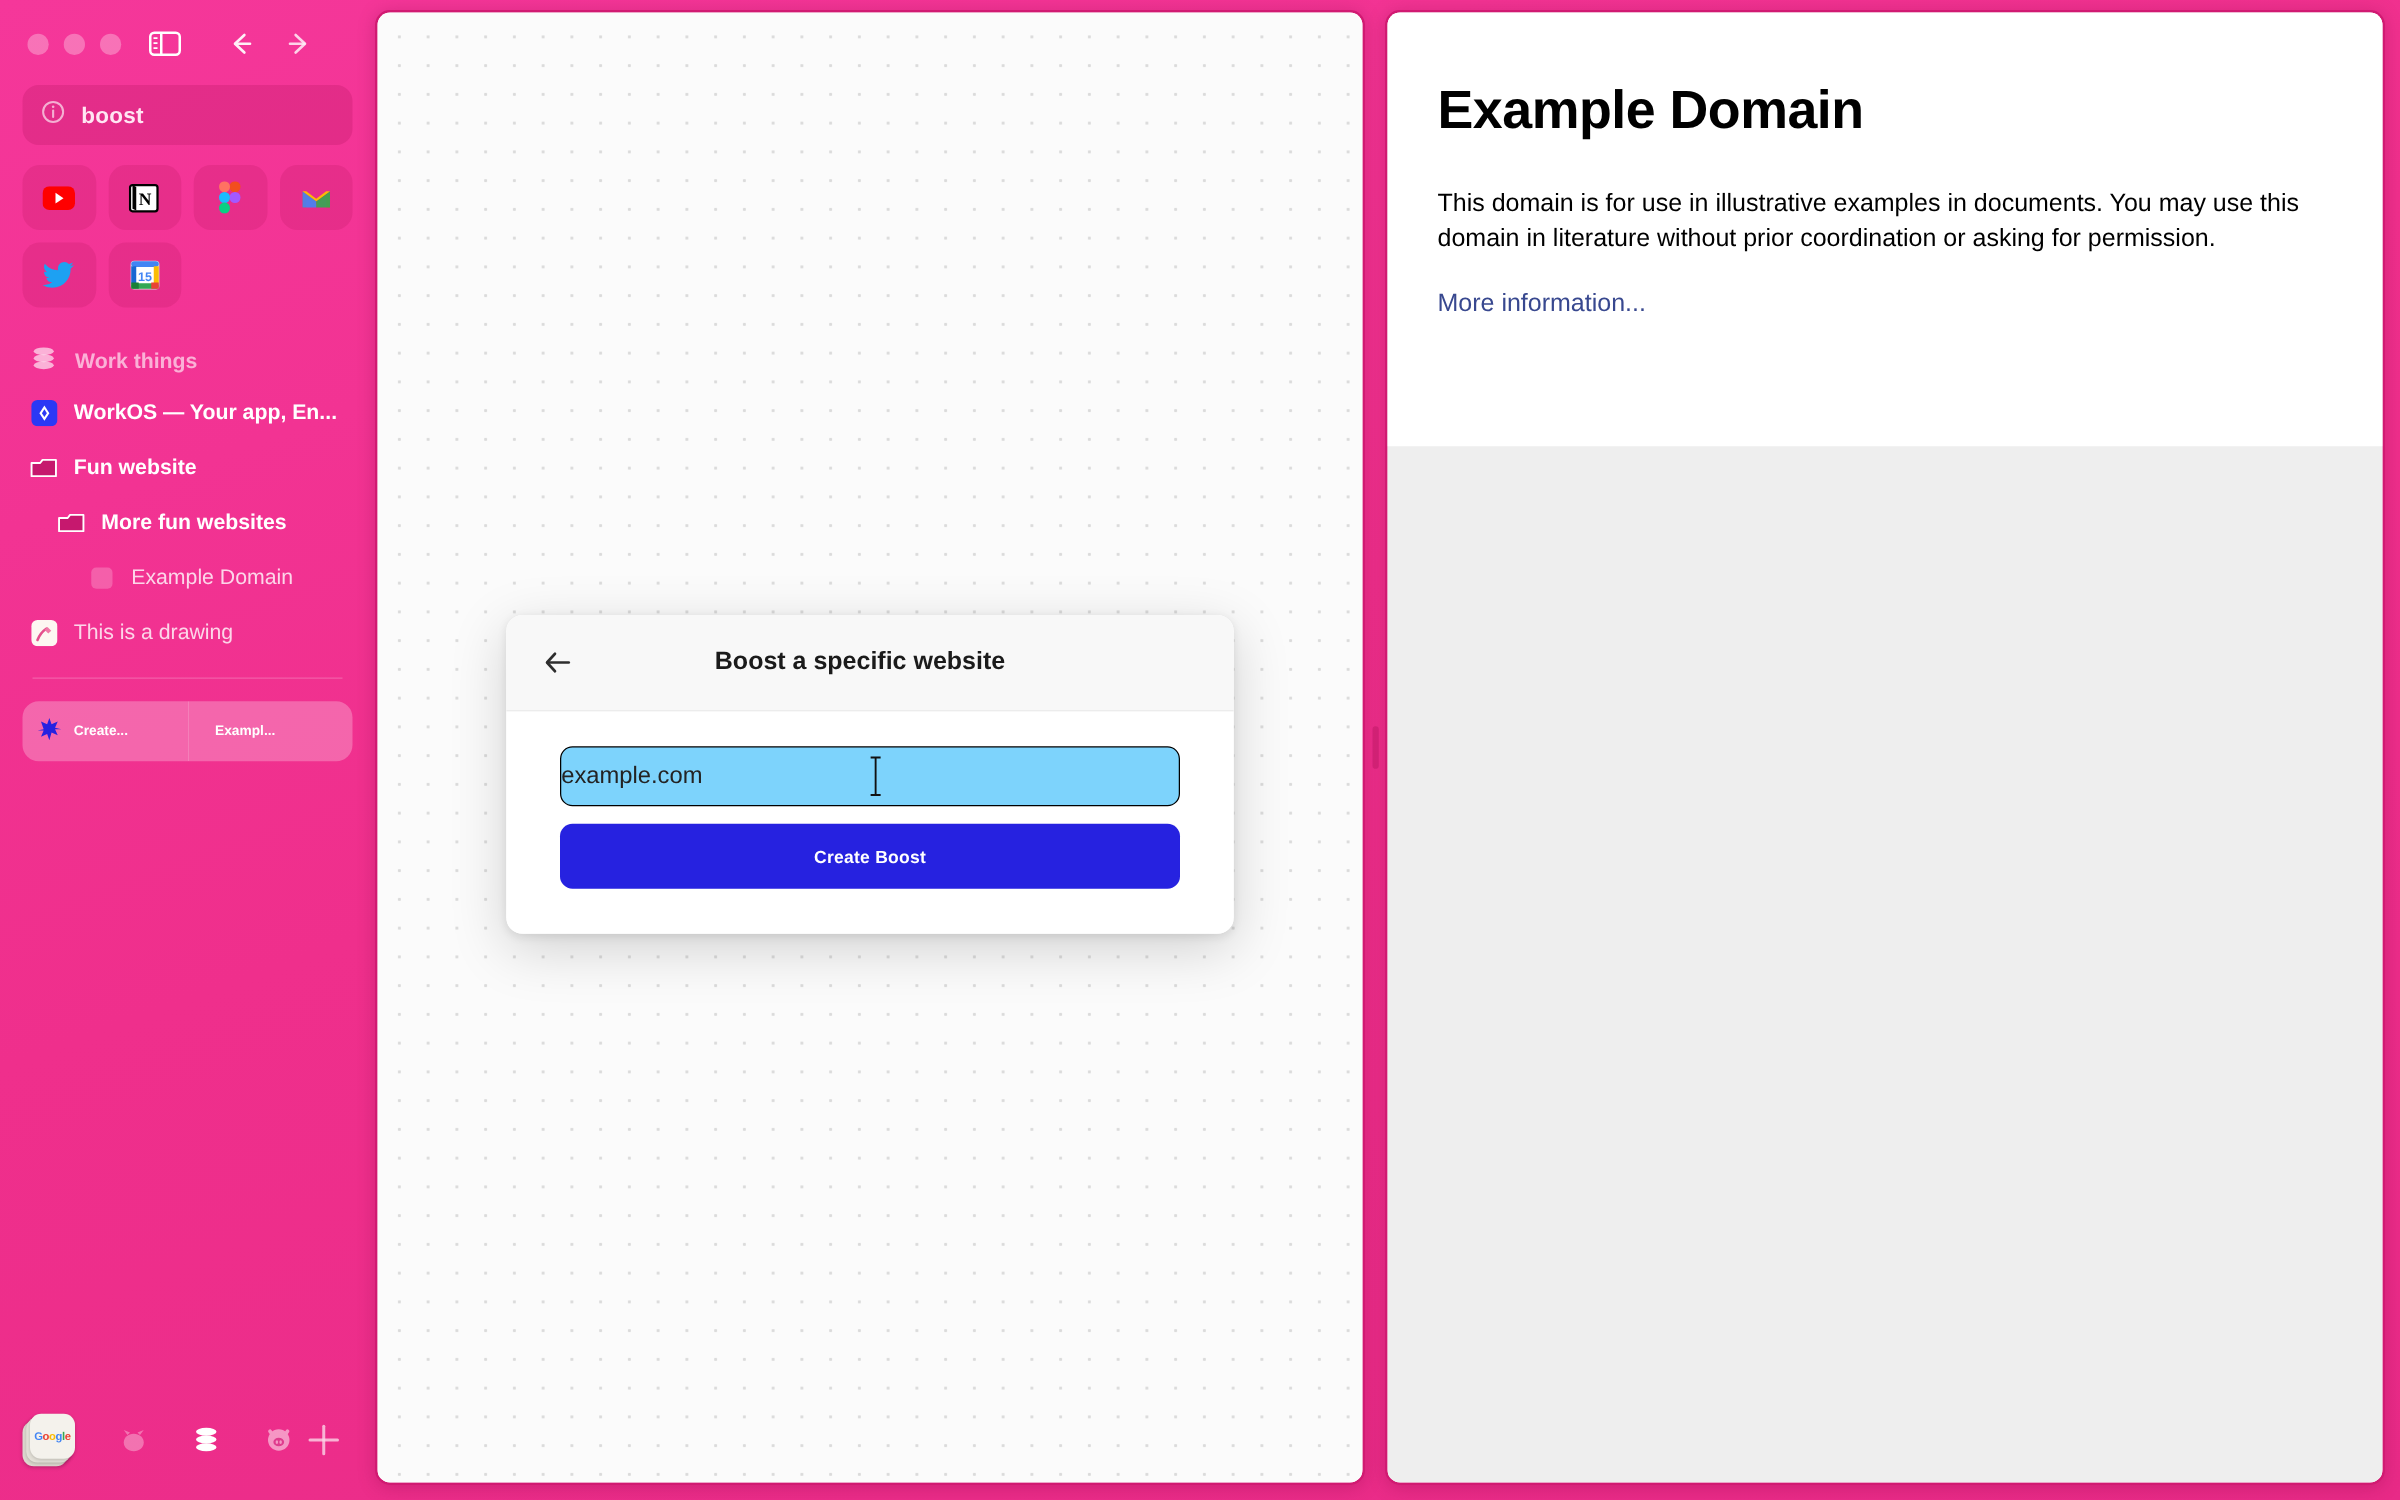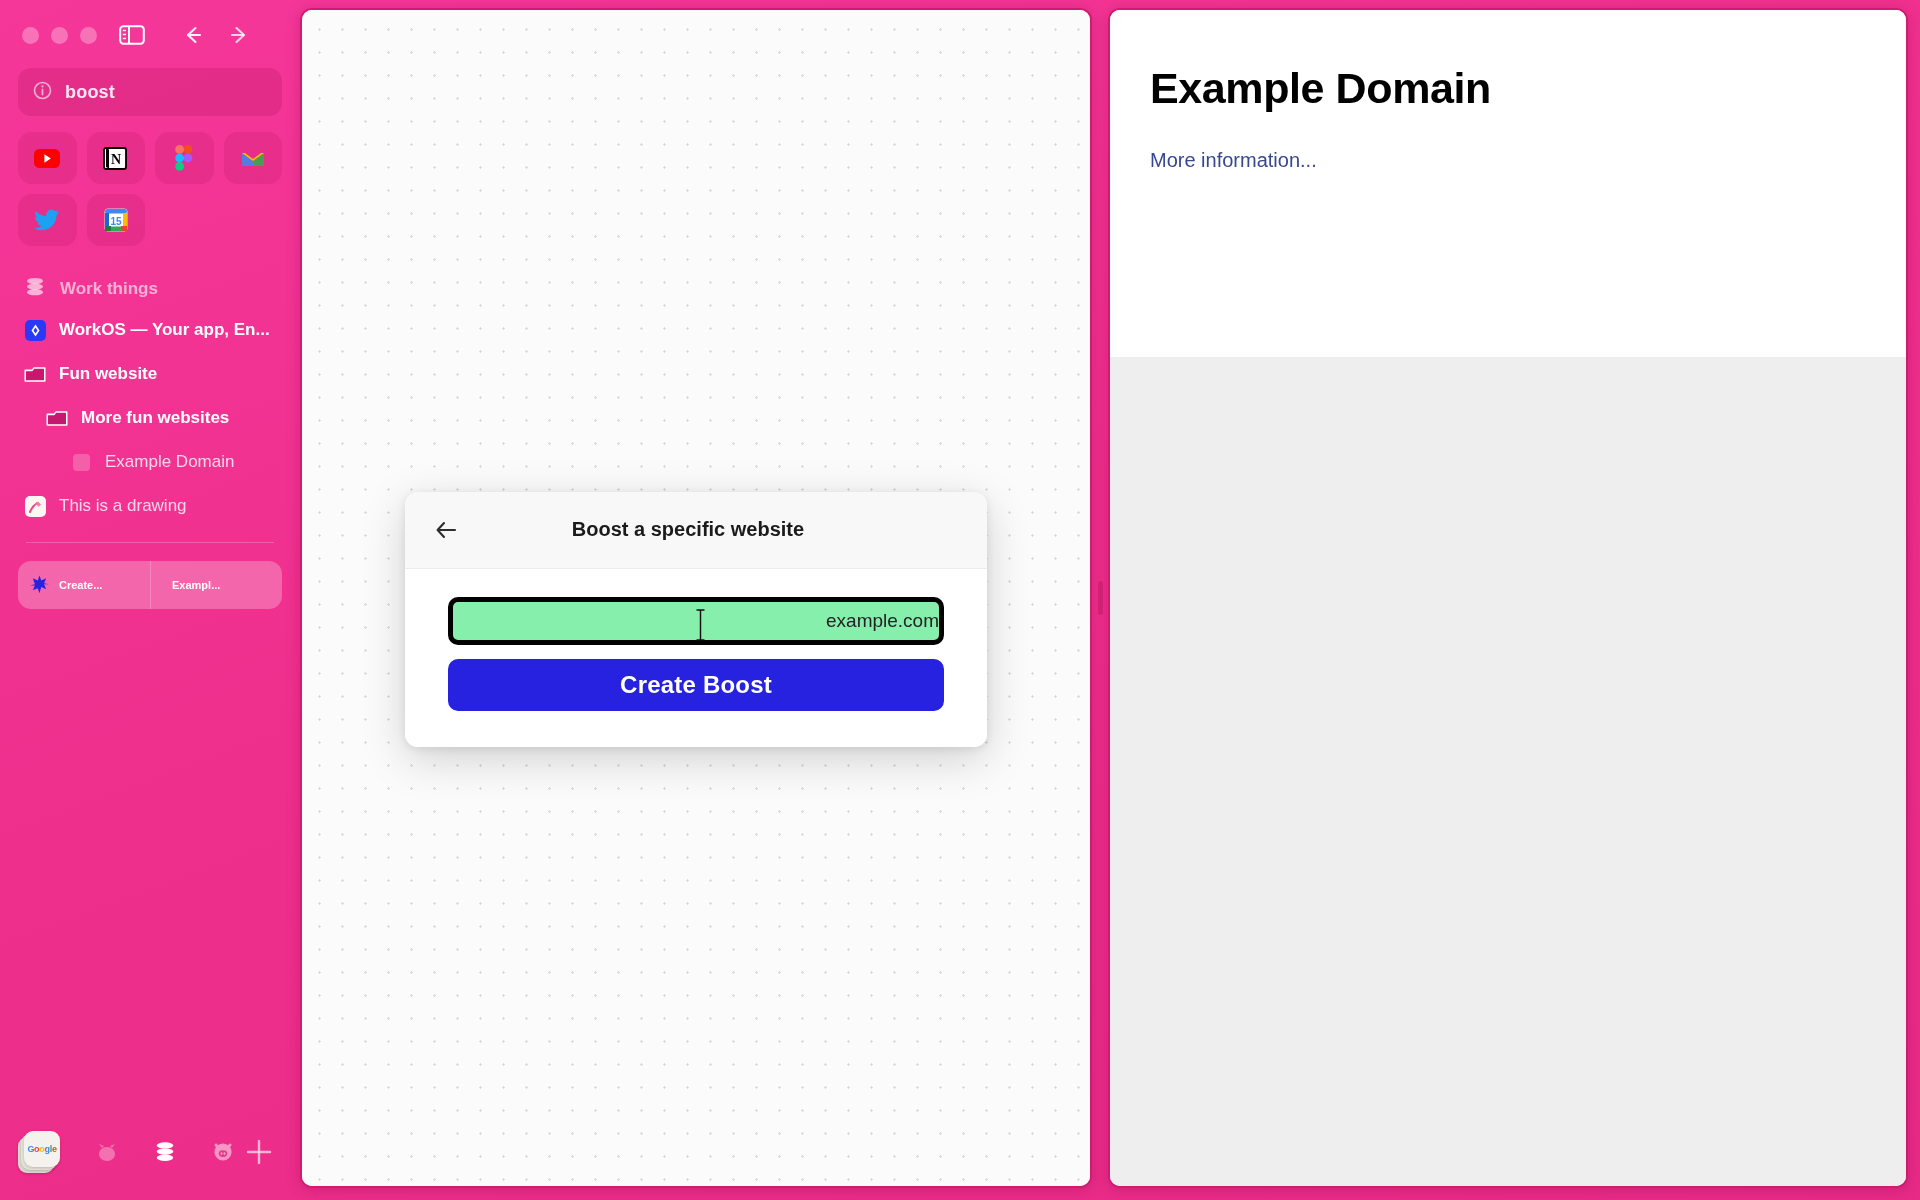--- a/index.html
+++ b/index.html
@@ -142,31 +142,31 @@
     height:77px; background:#f8f8f8; display:flex; align-items:center; padding:0 28px;
     border-bottom:1px solid #ececec; position:relative;
   }
   .modal-back { width:30px; height:30px; display:flex; align-items:center; justify-content:center;}
   .modal-title {
     position:absolute; left:0; right:16px; text-align:center;
     font-size:20px; font-weight:700; color:#1b1b1b; pointer-events:none;
   }
   .modal-body { padding:28px 43px 36px 43px; background:#fff; }
   .url-input {
-    height:48px; border-radius:10px; background:#86efac; border:5px solid #000000;
-    display:flex; align-items:center; justify-content:flex-end;
+    height:48px; border-radius:10px; background:#7dd3fc; border:1px solid #000000;
+    display:flex; align-items:center; justify-content:flex-start;
     font-size:19px; color:#232323; position:relative;
   }
   .caret {
     position:absolute; left:50%; transform:translateX(-1px); top:6px; width:11px; height:34px;
   }
   .create-btn {
     margin-top:14px; height:52px; border-radius:10px; background:#2622e0;
     display:flex; align-items:center; justify-content:center;
-    color:#fff; font-size:24px; font-weight:600; letter-spacing:.2px; border:none; width:100%;
+    color:#fff; font-size:14px; font-weight:600; letter-spacing:.2px; border:none; width:100%;
     font-family:"Liberation Sans", sans-serif;
   }
 
   
   .page-doc { position:absolute; inset:0; background:#eeeeee; }
   .doc-card {
     background:#fff; margin:0; padding:54px 40px 44px 40px; min-height:347px;
   }
   .doc-inner { max-width:705px; }
   .doc-h1 { font-size:43px; font-weight:700; color:#000; letter-spacing:-.4px; margin-bottom:36px;}
@@ -443,20 +443,21 @@
 
     <div class="splitter">
       <div class="handle"></div>
     </div>
 
     <div class="panel" id="panel-right">
       <div class="page-doc">
         <div class="doc-card">
           <div class="doc-inner">
             <h1 class="doc-h1">Example Domain</h1>
+            <p class="doc-p">This domain is for use in illustrative examples in documents. You may use this domain in literature without prior coordination or asking for permission.</p>
             <a class="doc-a" href="#">More information...</a>
           </div>
         </div>
       </div>
     </div>
 
   </div>
 </div>
 
 </body></html>

